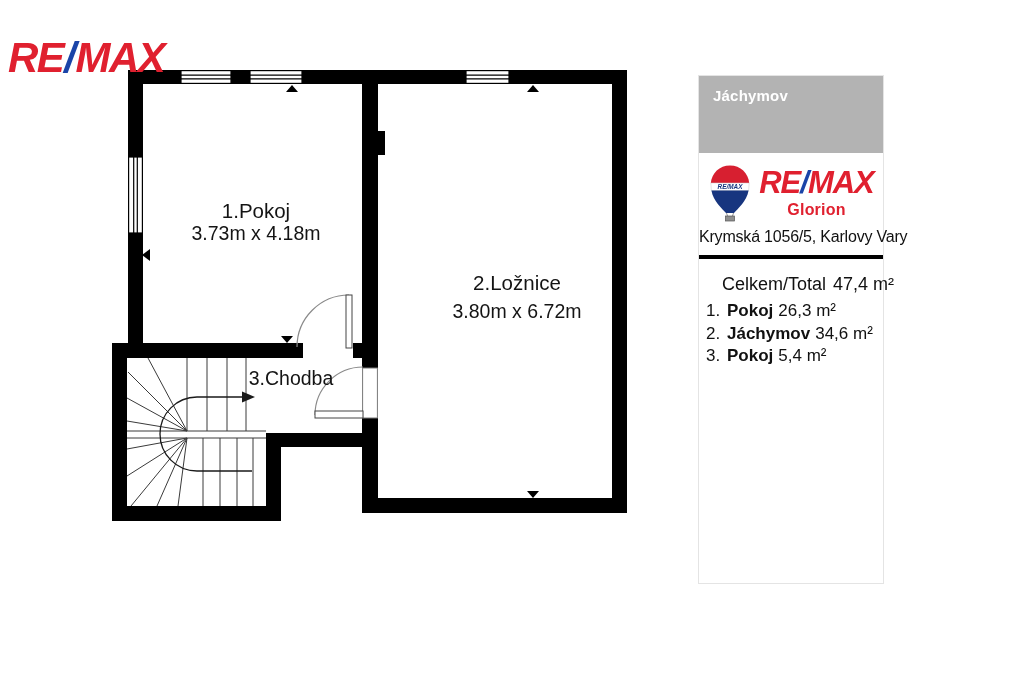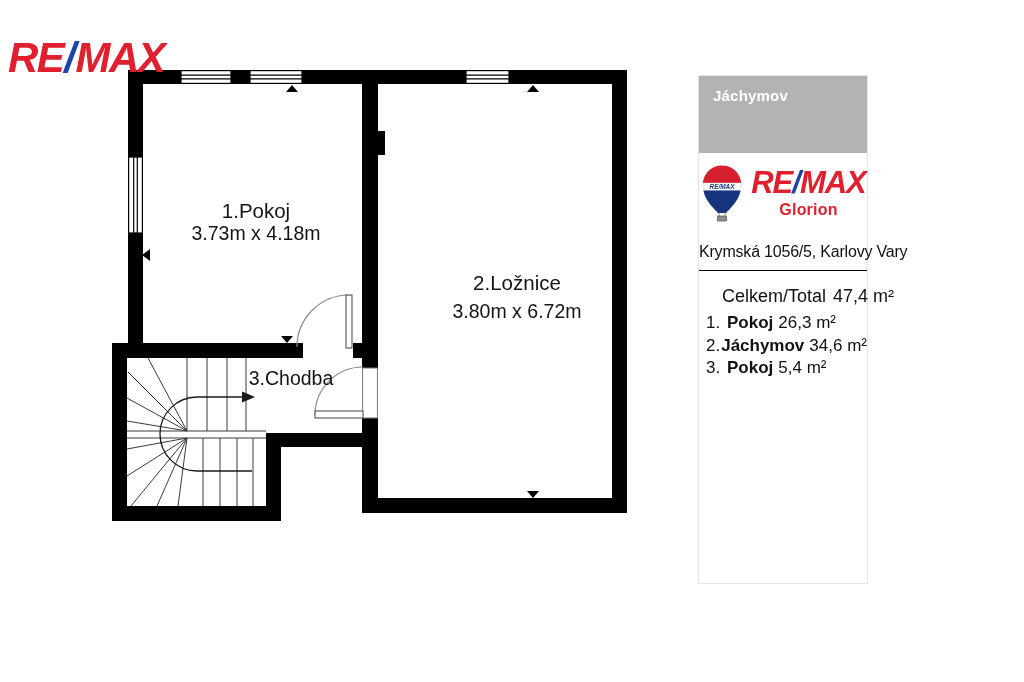--- a/index.html
+++ b/index.html
@@ -13,21 +13,21 @@
     font-size:42px;font-weight:bold;font-style:italic;letter-spacing:-1.5px;
     user-select:none;white-space:nowrap;
   }
   .brandlogo .re,.brandlogo .max{color:#e0202f;}
   .brandlogo .slash{color:#1a44a8;padding:0 1px;}
   
   svg.plan{position:absolute;left:0;top:0;}
   svg.plan text{fill:#141414;font-family:"Liberation Sans",sans-serif;}
   
   .panel{
-    position:absolute;left:698px;top:75px;width:170px;height:509px;
+    position:absolute;left:698px;top:75px;width:186px;height:509px;
     background:#fff;border:1px solid #e4e4e4;box-sizing:border-box;
   }
   .panel-header{
     height:77px;background:#b3b3b3;box-sizing:border-box;
     padding:11px 0 0 14px;
   }
   .panel-header span{
     color:#ffffff;font-weight:bold;font-size:15px;letter-spacing:.2px;
   }
   .office{
@@ -37,25 +37,25 @@
   .wordmark{
     font-size:31px;font-weight:bold;font-style:italic;letter-spacing:-1px;line-height:1;
     white-space:nowrap;
   }
   .wordmark .re,.wordmark .max{color:#e0202f;}
   .wordmark .slash{color:#1a44a8;}
   .office-name{
     color:#e0202f;font-weight:bold;font-size:16px;margin-top:3px;letter-spacing:.2px;
   }
   .address{
-    margin-top:21px;text-align:left;font-size:16px;color:#111;
+    margin-top:6px;text-align:left;font-size:16px;color:#111;
     letter-spacing:-.2px;white-space:nowrap;
   }
   .summary{
-    margin:9px 0 0 0;border-top:1px solid #000000;padding:15px 0 0 0;
+    margin:9px 0 0 0;border-top:4px solid #000000;padding:15px 0 0 0;
     font-size:17px;color:#111;
   }
   .total{margin:0 0 5px 23px;font-size:18px;}
   .total .val{margin-left:7px;}
   .total .unit{margin-left:5px;}
   .area-item{margin-left:7px;line-height:22.5px;display:flex;}
   .area-item .num{width:21px;}
   .area-item .nm{margin-right:5px;font-weight:bold;}
 </style>
 </head>

